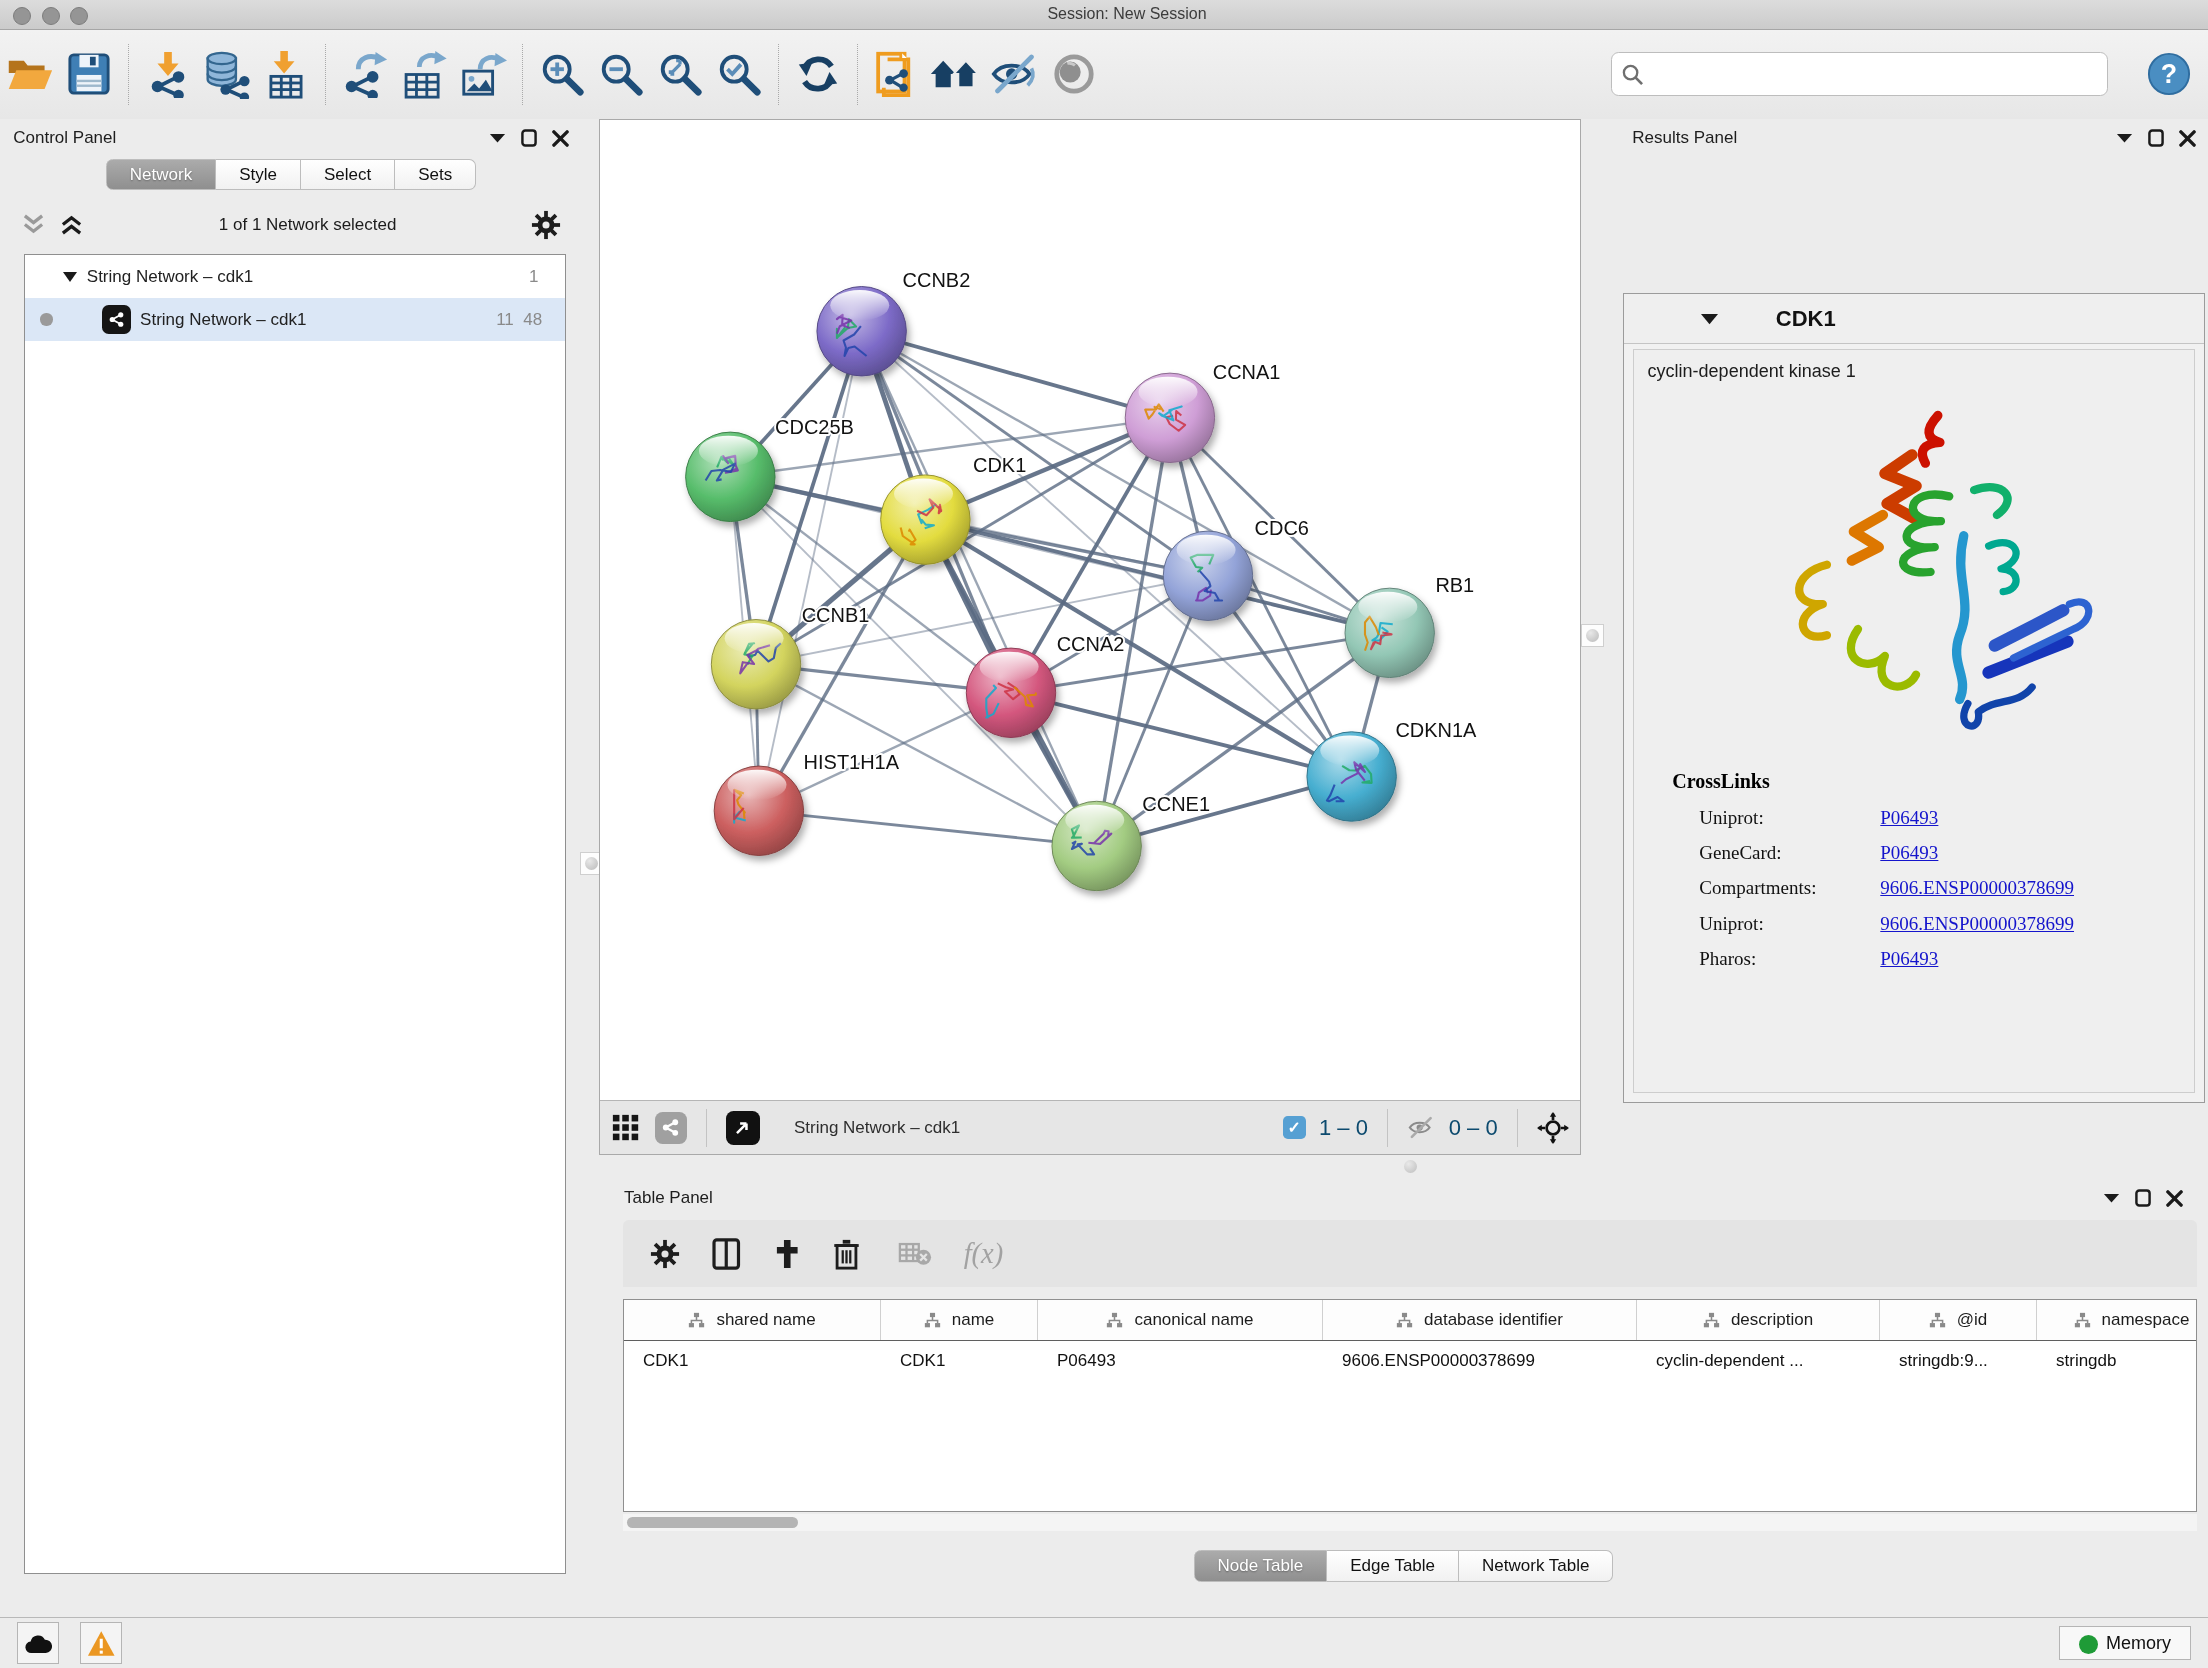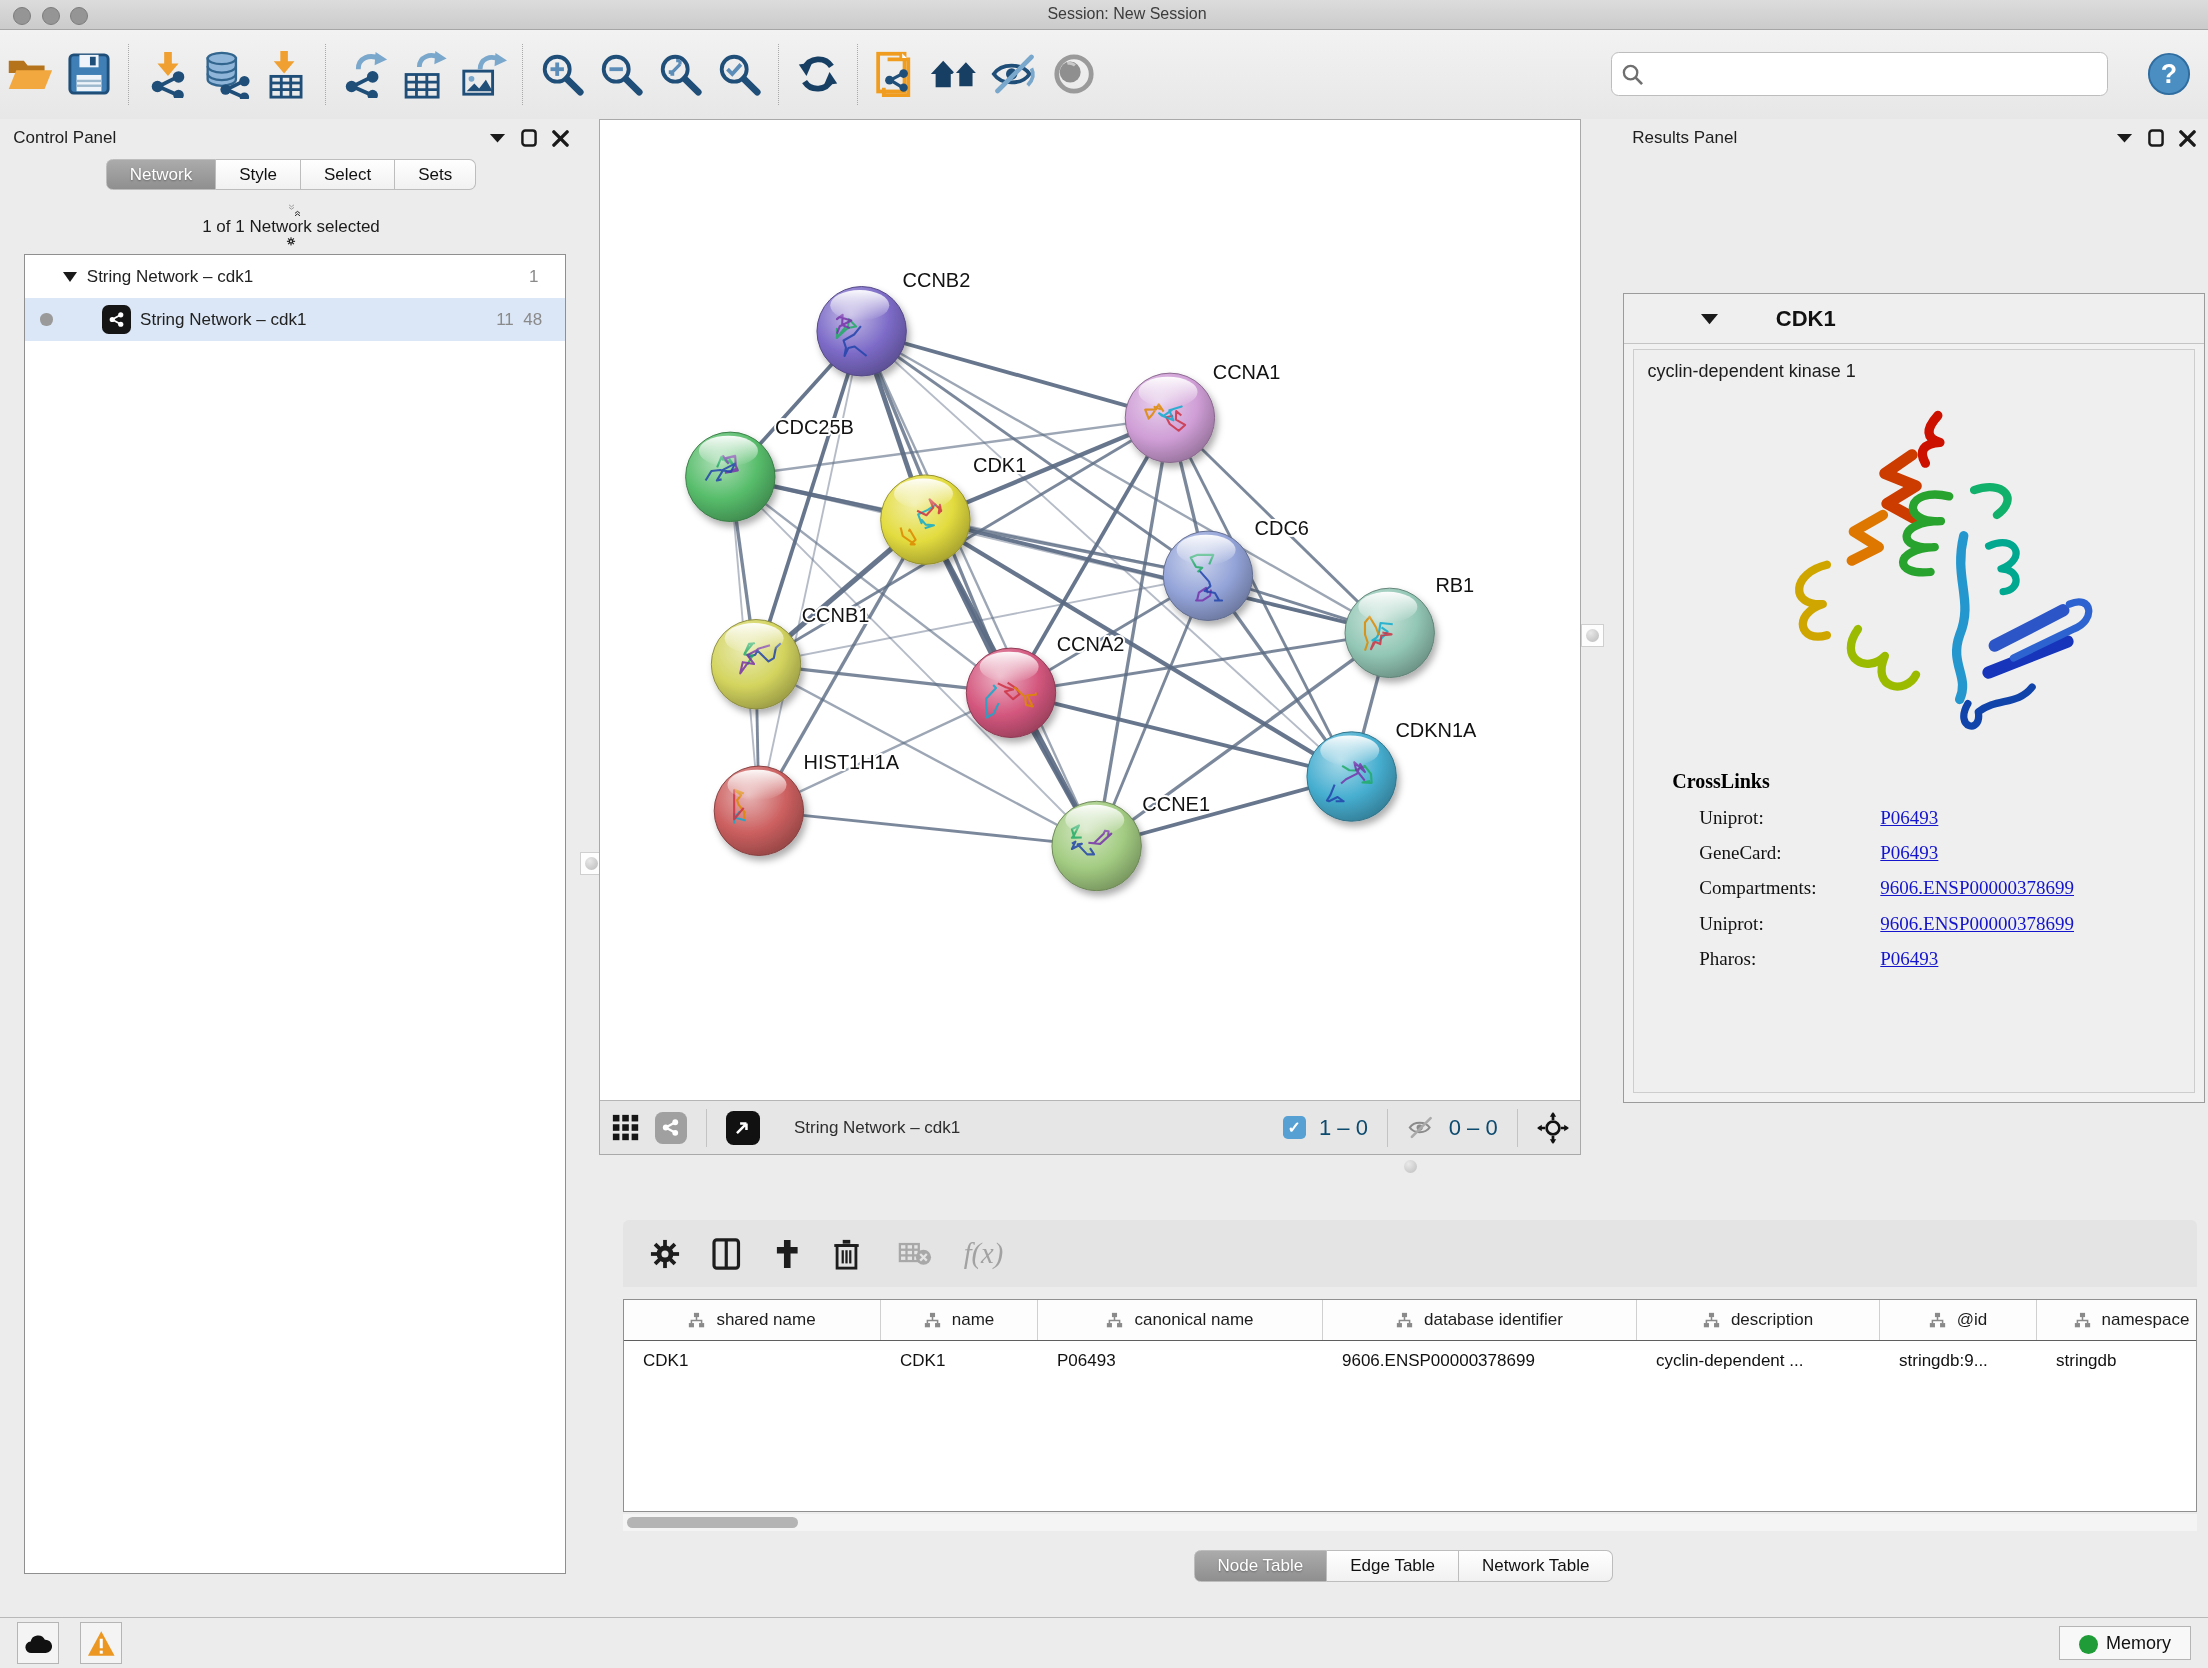--- a/index.html
+++ b/index.html
@@ -29,21 +29,21 @@
   .control-panel{position:absolute;left:0;top:119px;width:582px;height:1498px;background:#ececec;}
   .panel-header{display:flex;align-items:center;height:38px;padding:0 13.3px;font-size:17px;color:#1d1d1d;}
   .panel-header .ph-title{flex:1;}
   .win-ctl{display:flex;align-items:center;gap:15px;color:#111;}
   .ctab-row{display:flex;justify-content:center;margin-top:1.9px;}
   .tab{border:1px solid #bdbdbd;background:linear-gradient(#ffffff,#f1f1f1);
     padding:4.8px 23px;font-size:17px;color:#111;border-left-width:0;}
   .tab:first-child{border-left-width:1px;border-radius:6.7px 0 0 6.7px;}
   .tab:last-child{border-radius:0 6.7px 6.7px 0;}
   .tab.active{background:linear-gradient(#ababab,#8f8f8f);color:#fff;text-shadow:0 1px 1.9px rgba(0,0,0,.35);}
-  .cp-subbar{display:flex;align-items:center;height:42px;margin-top:13.3px;padding:0 21px;flex-direction:column;}
+  .cp-subbar{display:flex;align-items:center;height:42px;margin-top:13.3px;padding:0 21px;}
   .cp-subbar .cp-status{flex:1;text-align:center;font-size:17px;color:#1c1c1c;}
   .net-list{position:absolute;left:24px;right:16px;top:135px;bottom:43px;background:#fff;
     border:1.9px solid #8f8f8f;}
   .net-row{display:flex;align-items:center;height:43px;font-size:17px;gap:9.5px;padding:0 13.3px;}
   .net-row .grow{flex:1;}
   .count{color:#8a8a8a;font-size:17px;}
   .row-selected{background:#dbe7f6;}
   .caret-down{width:0;height:0;border-left:7.6px solid transparent;border-right:7.6px solid transparent;
     border-top:10.5px solid #1a1a1a;margin-left:25px;}
   .net-dot{width:12.4px;height:12.4px;border-radius:50%;background:#9a9a9a;margin-left:1.9px;}
@@ -712,20 +712,34 @@
           <div class="cl-row">
             <span class="cl-label">Pharos:</span>
             <a class="cl-value">P06493</a>
           </div>
         </div>
     </div>
   </div>
 </div>
 
 <div class="table-panel">
+  <div class="panel-header" style="padding:0 25px">
+    <span class="ph-title">Table Panel</span>
+    <span class="win-ctl">
+      <svg width="17" height="11.4" viewBox="0 0 18 12">
+          <path d="M1 2 h16 l-8 9 z" fill="#1a1a1a"></path>
+        </svg>
+      <svg width="16" height="18" viewBox="0 0 17 19">
+          <rect x="1.5" y="1.5" width="14" height="16" rx="3" fill="none" stroke="#1a1a1a" stroke-width="2.6"></rect>
+        </svg>
+      <svg width="17" height="17" viewBox="0 0 18 18">
+          <path d="M2 2 L16 16 M16 2 L2 16" stroke="#1a1a1a" stroke-width="3.6" stroke-linecap="round"></path>
+        </svg>
+    </span>
+  </div>
   <div class="tp-toolbar">
     <svg width="30" height="30" viewBox="0 0 32 32">
       <g fill="#1d1d1d">
         <rect x="14" y="1" width="4" height="7"></rect>
           <rect x="14" y="1" width="4" height="7" transform="rotate(45 16 16)"></rect>
         <rect x="14" y="1" width="4" height="7" transform="rotate(90 16 16)"></rect>
           <rect x="14" y="1" width="4" height="7" transform="rotate(135 16 16)"></rect>
         <rect x="14" y="1" width="4" height="7" transform="rotate(180 16 16)"></rect>
           <rect x="14" y="1" width="4" height="7" transform="rotate(225 16 16)"></rect>
         <rect x="14" y="1" width="4" height="7" transform="rotate(270 16 16)"></rect>

